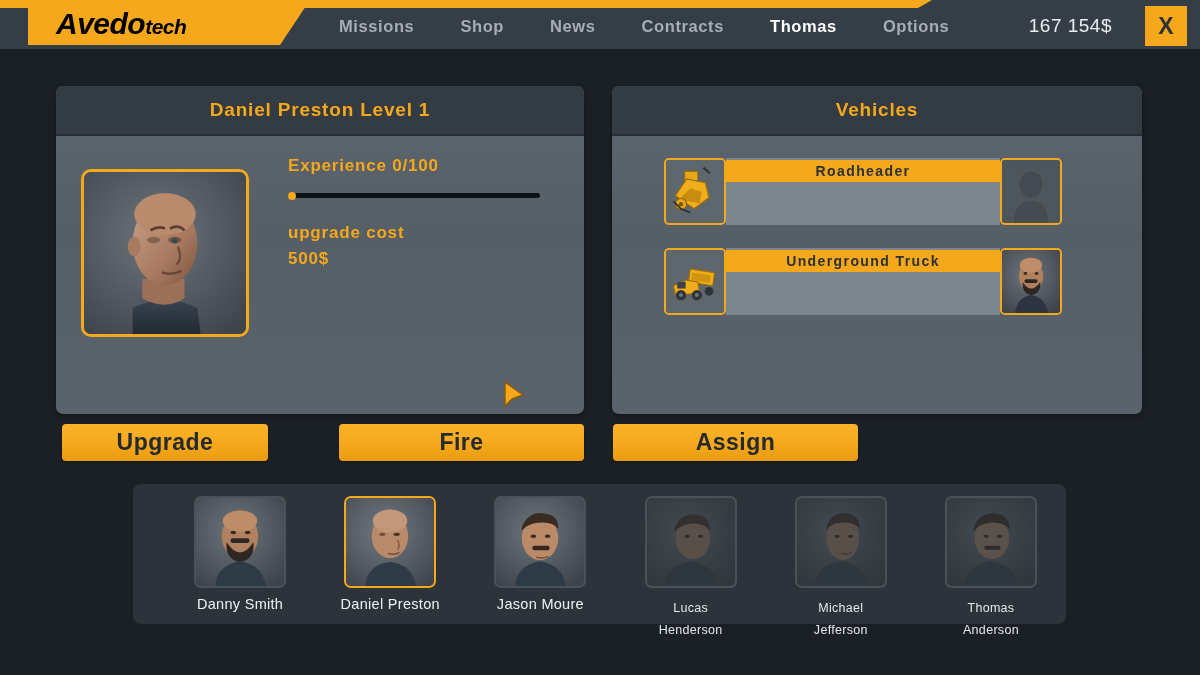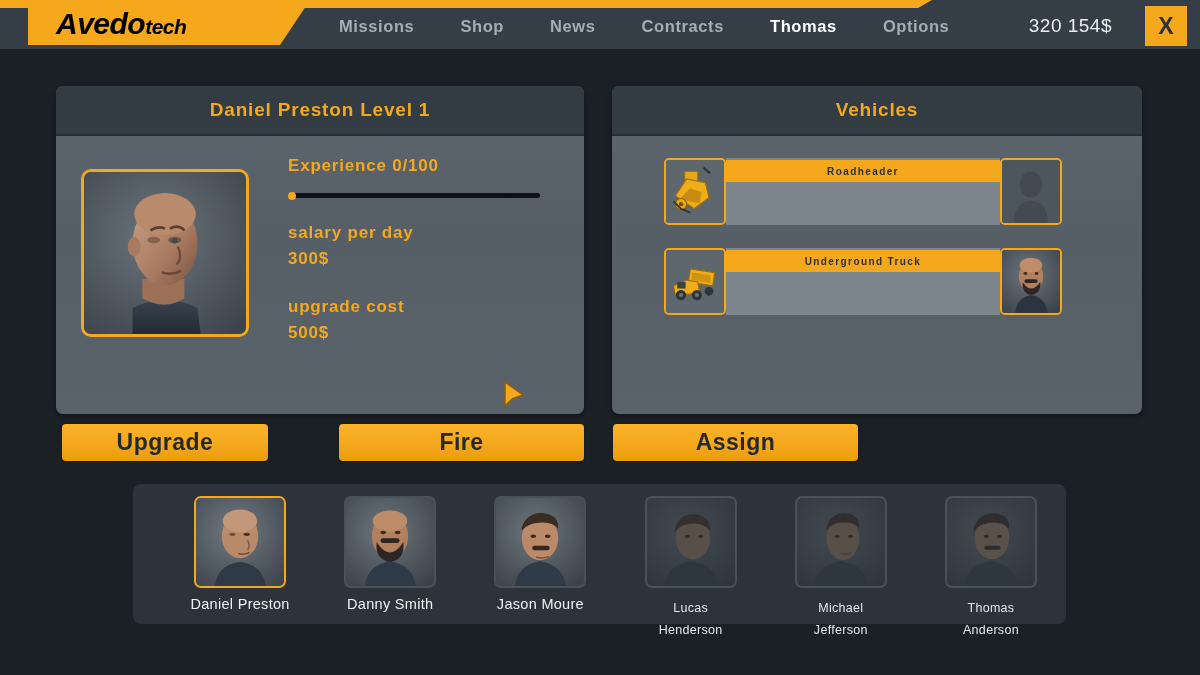--- a/index.html
+++ b/index.html
@@ -163,21 +163,21 @@
     border-bottom: 2px solid #7e868d;
     position: relative;
     overflow: hidden;
   }
   .veh-name-band {
     height: 22px;
     background: #f5a81c;
     display: flex; align-items: center; justify-content: center;
   }
   .veh-name {
-    color: #2b3137; font-size: 10px; font-weight: bold;
+    color: #2b3137; font-size: 14px; font-weight: bold;
     letter-spacing: 1.4px; white-space: nowrap;
   }
   .veh-driver {
     width: 62px; height: 67px;
     border: 2px solid #f5a81c;
     border-radius: 5px;
     background: #4b535a;
     flex: none;
     overflow: hidden;
     position: relative;
@@ -261,21 +261,21 @@
 
     <div class="nav">
       <div class="nav-item">Missions</div>
       <div class="nav-item">Shop</div>
       <div class="nav-item">News</div>
       <div class="nav-item">Contracts</div>
       <div class="nav-item active">Thomas</div>
       <div class="nav-item">Options</div>
     </div>
 
-    <div class="money">320 154$</div>
+    <div class="money">167 154$</div>
     <div class="close-btn">X</div>
   </div>
 
   <div class="panel" id="worker-panel">
     <div class="panel-head">
       <div class="panel-title">Daniel Preston Level 1</div>
     </div>
 
     <div class="portrait-big">
       <svg class="art" viewBox="0 0 100 100" preserveAspectRatio="none">
@@ -309,24 +309,20 @@
         <path d="M48 62 Q54 64 60 61" stroke="#6b4636" stroke-width="1.5" fill="none"></path>
       </svg>
     </div>
 
     <div class="stats">
       <div class="stat-exp">Experience  0/100</div>
       <div class="xp-track">
         <div class="xp-dot"></div>
       </div>
       <div class="stat-block">
-        <div class="stat-label">salary per day</div>
-        <div class="stat-value">300$</div>
-      </div>
-      <div class="stat-block">
         <div class="stat-label">upgrade cost</div>
         <div class="stat-value">500$</div>
       </div>
     </div>
   </div>
 
   <div class="cursor-arrow">
     <svg viewBox="0 0 22 26">
       <polygon points="2,1 2,25 9,18 20,14" fill="#f5a81c" stroke="#8a5c06" stroke-width="1.4" stroke-linejoin="round"></polygon>
     </svg>
@@ -408,20 +404,42 @@
 
     </div>
   </div>
 
   <div class="btn" id="btn-upgrade">Upgrade</div>
   <div class="btn" id="btn-fire">Fire</div>
   <div class="btn" id="btn-assign">Assign</div>
 
   <div class="worker-bar">
 
+    <div class="worker-cell">
+      <div class="worker-thumb">
+        <svg class="art" viewBox="0 0 92 92">
+          <defs>
+            <radialGradient id="b2" cx="45%" cy="38%" r="75%">
+                <stop offset="0%" stop-color="#6e767d"></stop>
+                <stop offset="100%" stop-color="#3c434a"></stop>
+              </radialGradient>
+          </defs>
+          <rect width="92" height="92" fill="url(#b2)"></rect>
+          <path d="M20 92 Q22 70 46 66 Q70 70 73 92 Z" fill="#2f3a47"></path>
+          <ellipse cx="46" cy="40" rx="19" ry="23" fill="#b1805f"></ellipse>
+          <ellipse cx="46" cy="24" rx="18" ry="11" fill="#bd8c69"></ellipse>
+          <path d="M32 46 Q46 68 60 46 Q62 64 46 67 Q30 64 32 46 Z" fill="#2e2622"></path>
+          <rect x="36" y="42" width="20" height="5" rx="2.5" fill="#2e2622"></rect>
+          <ellipse cx="54" cy="36" rx="3" ry="1.8" fill="#3a2b22"></ellipse>
+          <ellipse cx="39" cy="36" rx="3" ry="1.8" fill="#3a2b22"></ellipse>
+        </svg>
+      </div>
+      <div class="worker-name">Danny Smith</div>
+    </div>
+
     <div class="worker-cell selected">
       <div class="worker-thumb">
         <svg class="art" viewBox="0 0 92 92">
           <defs>
             <radialGradient id="b1" cx="45%" cy="38%" r="75%">
                 <stop offset="0%" stop-color="#727a81"></stop>
                 <stop offset="100%" stop-color="#3f464d"></stop>
               </radialGradient>
           </defs>
           <rect width="92" height="92" fill="url(#b1)"></rect>
@@ -434,42 +452,20 @@
           <path d="M44 58 Q50 60 56 57" stroke="#74503c" stroke-width="1.6" fill="none"></path>
         </svg>
       </div>
       <div class="worker-name">Daniel Preston</div>
     </div>
 
     <div class="worker-cell">
       <div class="worker-thumb">
         <svg class="art" viewBox="0 0 92 92">
           <defs>
-            <radialGradient id="b2" cx="45%" cy="38%" r="75%">
-                <stop offset="0%" stop-color="#6e767d"></stop>
-                <stop offset="100%" stop-color="#3c434a"></stop>
-              </radialGradient>
-          </defs>
-          <rect width="92" height="92" fill="url(#b2)"></rect>
-          <path d="M20 92 Q22 70 46 66 Q70 70 73 92 Z" fill="#2f3a47"></path>
-          <ellipse cx="46" cy="40" rx="19" ry="23" fill="#b1805f"></ellipse>
-          <ellipse cx="46" cy="24" rx="18" ry="11" fill="#bd8c69"></ellipse>
-          <path d="M32 46 Q46 68 60 46 Q62 64 46 67 Q30 64 32 46 Z" fill="#2e2622"></path>
-          <rect x="36" y="42" width="20" height="5" rx="2.5" fill="#2e2622"></rect>
-          <ellipse cx="54" cy="36" rx="3" ry="1.8" fill="#3a2b22"></ellipse>
-          <ellipse cx="39" cy="36" rx="3" ry="1.8" fill="#3a2b22"></ellipse>
-        </svg>
-      </div>
-      <div class="worker-name">Danny Smith</div>
-    </div>
-
-    <div class="worker-cell">
-      <div class="worker-thumb">
-        <svg class="art" viewBox="0 0 92 92">
-          <defs>
             <radialGradient id="b3" cx="45%" cy="38%" r="75%">
                 <stop offset="0%" stop-color="#6e767d"></stop>
                 <stop offset="100%" stop-color="#3c434a"></stop>
               </radialGradient>
           </defs>
           <rect width="92" height="92" fill="url(#b3)"></rect>
           <path d="M20 92 Q22 70 46 66 Q70 70 73 92 Z" fill="#2f3a47"></path>
           <ellipse cx="46" cy="42" rx="19" ry="23" fill="#bb8a68"></ellipse>
           <path d="M27 30 Q34 14 50 16 Q66 18 65 32 Q58 24 44 26 Q33 27 27 34 Z" fill="#3a2b23"></path>
           <rect x="38" y="50" width="18" height="4.5" rx="2" fill="#35271f"></rect>

